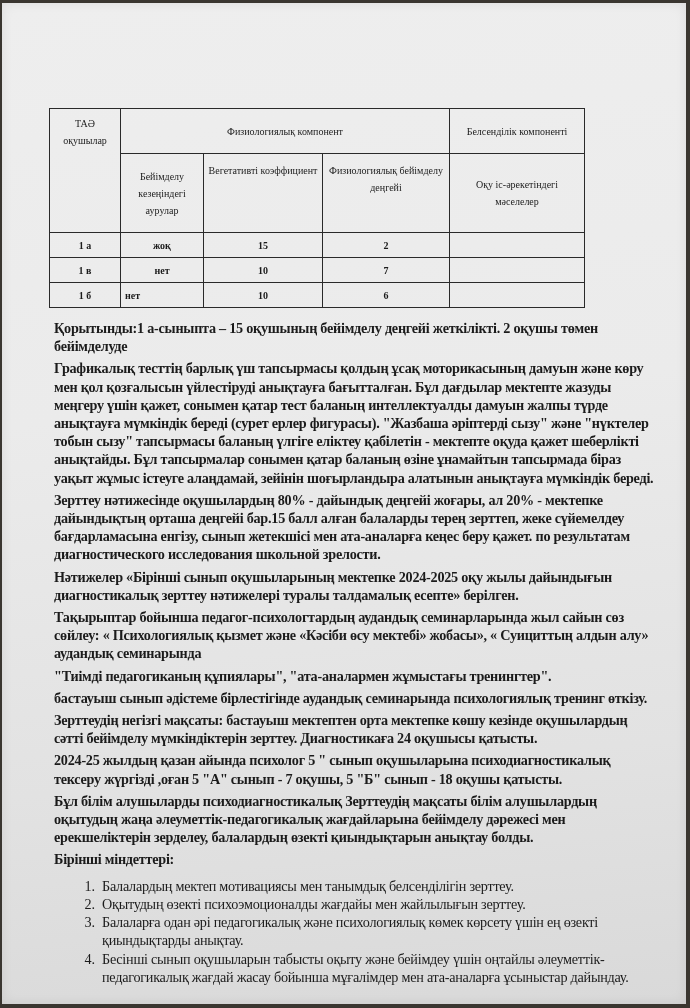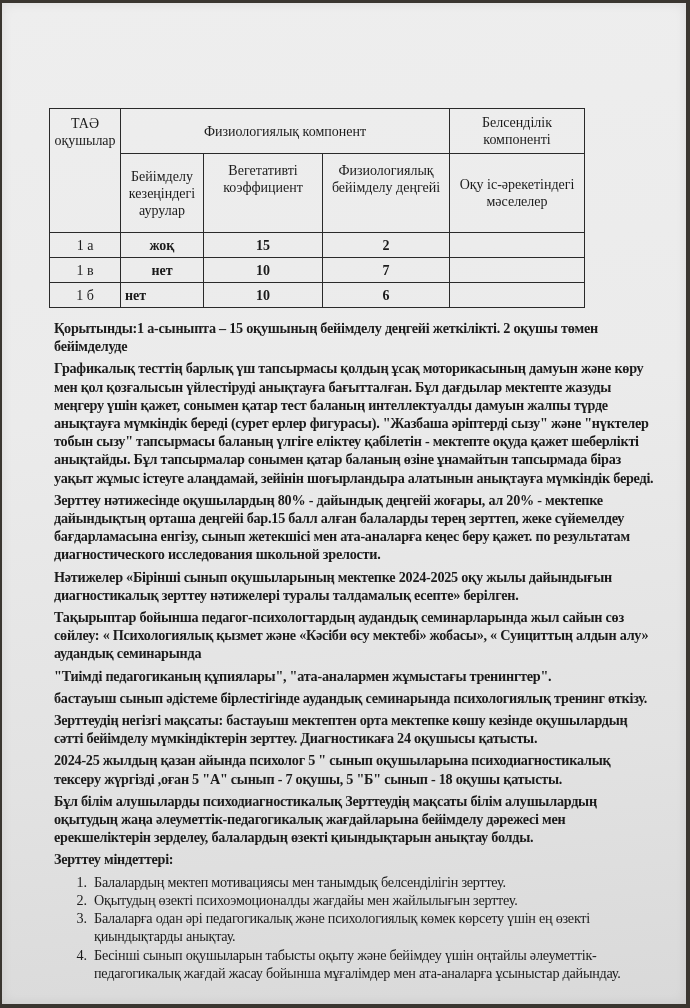--- a/index.html
+++ b/index.html
@@ -10,41 +10,41 @@
     color:#1b1b1b;
   }
   .page {
     position:absolute; left:2px; top:3px; width:684px; height:1001px;
     background: linear-gradient(175deg, #eeeeee 0%, #ebebeb 40%, #e2e2e2 75%, #d9d9d9 100%);
     box-shadow: inset 0 0 12px rgba(0,0,0,0.08);
   }
   .table {
     position:absolute; left:47px; top:105px;
     border-collapse:collapse;
-    font-size:14px; line-height:17px;
+    font-size:10px; line-height:17px;
   }
   .table td, .table th {
     border:1px solid #2a2a2a;
     text-align:center; vertical-align:middle;
     font-weight:normal; padding:0 4px;
   }
   .table .b { font-weight:bold; }
   .table .left { text-align:left; }
   .hdr1 td { height:44px; }
   .hdr2 td { height:70px; }
-  .row td { height:24px; }
+  .row td { height:24px;font-weight:bold; }
 
   .body-text {
     position:absolute; left:48px; top:312px; width:610px;
     font-size:14.2px; line-height:18.2px;
     letter-spacing:-0.25px;
   }
   .body-text p { margin:4px;font-weight:bold; }
   .bold { font-weight:bold; }
-  .tasks { margin:0; padding:0 0 0 40px; }
+  .tasks { margin:8px; padding:0 0 0 40px; }
   .tasks li { padding-left:4px; }
 </style>
 </head>
 <body>
 
 <div class="page">
 
   <table class="table">
     <tbody>
         <tr class="hdr1">
@@ -86,21 +86,21 @@
     <p>Қорытынды:1 а-сыныпта – 15 оқушының бейімделу деңгейі жеткілікті.  2 оқушы төмен бейімделуде</p>
     <p>Графикалық тесттің барлық үш тапсырмасы қолдың ұсақ моторикасының дамуын және көру мен қол қозғалысын үйлестіруді анықтауға бағытталған. Бұл дағдылар мектепте жазуды меңгеру үшін қажет, сонымен қатар тест баланың интеллектуалды дамуын жалпы түрде анықтауға мүмкіндік береді (сурет ерлер фигурасы). "Жазбаша әріптерді сызу" және "нүктелер тобын сызу" тапсырмасы баланың үлгіге еліктеу қабілетін - мектепте оқуда қажет шеберлікті анықтайды. Бұл тапсырмалар сонымен қатар баланың өзіне ұнамайтын тапсырмада біраз уақыт жұмыс істеуге алаңдамай, зейінін шоғырландыра алатынын анықтауға мүмкіндік береді.</p>
     <p>Зерттеу нәтижесінде оқушылардың 80% - дайындық деңгейі жоғары, ал 20% -  мектепке дайындықтың орташа деңгейі бар.15 балл алған балаларды терең зерттеп, жеке сүйемелдеу бағдарламасына енгізу, сынып жетекшісі мен ата-аналарға кеңес беру қажет. по результатам диагностического исследования школьной зрелости.</p>
     <p class="bold">Нәтижелер «Бірінші сынып оқушыларының мектепке 2024-2025 оқу жылы дайындығын диагностикалық зерттеу нәтижелері туралы талдамалық есепте» берілген.</p>
     <p>Тақырыптар бойынша педагог-психологтардың аудандық семинарларында жыл сайын  сөз сөйлеу: « Психологиялық қызмет және «Кәсіби өсу мектебі» жобасы», « Суициттың алдын алу» аудандық семинарында</p>
     <p>"Тиімді педагогиканың құпиялары", "ата-аналармен жұмыстағы тренингтер".</p>
     <p>бастауыш сынып әдістеме бірлестігінде  аудандық семинарында психологиялық тренинг өткізу.</p>
     <p>Зерттеудің негізгі мақсаты: бастауыш мектептен орта мектепке көшу кезінде оқушылардың сәтті бейімделу мүмкіндіктерін зерттеу. Диагностикаға 24  оқушысы қатысты.</p>
     <p>2024-25 жылдың қазан айында психолог 5 " сынып оқушыларына психодиагностикалық тексеру жүргізді ,оған 5 "А" сынып - 7 оқушы, 5 "Б" сынып - 18 оқушы қатысты.</p>
     <p>Бұл білім алушыларды психодиагностикалық Зерттеудің мақсаты білім алушылардың оқытудың жаңа әлеуметтік-педагогикалық жағдайларына бейімделу дәрежесі мен ерекшеліктерін зерделеу, балалардың өзекті қиындықтарын анықтау болды.</p>
-    <p class="bold">Зерттеу міндеттері:</p>
+    <p class="bold">Бірінші міндеттері:</p>
     <ol class="tasks">
       <li>Балалардың мектеп мотивациясы мен танымдық белсенділігін зерттеу.</li>
       <li>Оқытудың өзекті психоэмоционалды жағдайы мен жайлылығын зерттеу.</li>
       <li>Балаларға одан әрі педагогикалық және психологиялық көмек көрсету үшін ең өзекті қиындықтарды анықтау.</li>
       <li>Бесінші сынып оқушыларын табысты оқыту және бейімдеу үшін оңтайлы әлеуметтік-педагогикалық жағдай жасау бойынша мұғалімдер мен ата-аналарға ұсыныстар дайындау.</li>
     </ol>
   </div>
 
 </div>
 

